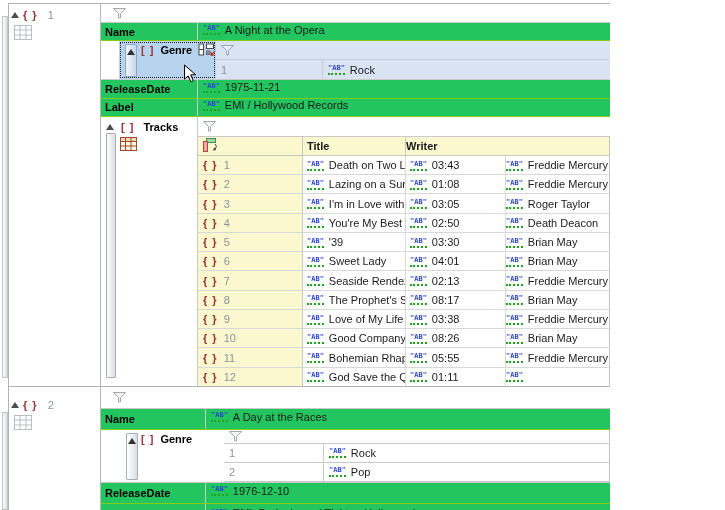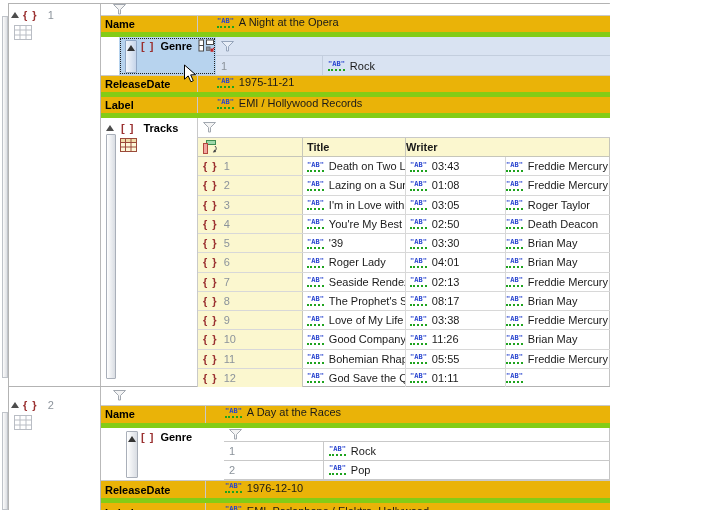--- a/index.html
+++ b/index.html
@@ -26,21 +26,21 @@
 
   .item{position:absolute;left:0;width:601px;display:flex;}
   #item1{top:0;height:382px;border-bottom:1px solid #b3b3b3;box-sizing:content-box;}
   #item2{top:383px;height:140px;}
 
   .leftpanel{width:92px;border-right:1px solid #b9b9b9;box-sizing:border-box;position:relative;background:#fff;}
   .lp-head{display:flex;align-items:center;gap:4px;padding:5px 0 0 2px;}
   .mainarea{width:509px;display:flex;flex-direction:column;}
 
   .frow{border-bottom:1px solid #c9c9c9;display:flex;align-items:center;background:#fff;}
-  .kv{display:flex;border-bottom:5px solid #84cc16;background:#eab308;gap:14px;}
+  .kv{display:flex;border-bottom:1px solid #84cc16;background:#22c55e;}
   .kv .label{width:97px;border-right:1px solid #c9c9c9;padding:0 0 0 4px;display:flex;align-items:center;}
   .kv .value{flex:1;padding:0 0 4px 5px;display:flex;align-items:center;overflow:hidden;white-space:nowrap;}
   #item2 .kv .label{width:105px;}
 
   
   .genreblock{display:flex;border-bottom:1px solid #c9c9c9;padding-left:18px;}
   .genrelabel{width:97px;position:relative;box-sizing:border-box;padding:3px 0 0 22px;}
   #item2 .genrelabel{width:105px;}
   .genrelabel.selected{background:#b7d3ee;outline:1px dotted #222;outline-offset:-2px;}
   .genresub{flex:1;display:flex;flex-direction:column;}
@@ -306,21 +306,21 @@
                   </div>
                 </div>
 
                 <div class="trow">
                   <div class="cell c-idx">
                     <span class="brace">{ }</span>
                     <span class="idx">6</span>
                   </div>
                   <div class="cell c-title">
                     <span class="ab">"AB"</span>
-                    <span>Roger Lady</span>
+                    <span>Sweet Lady</span>
                   </div>
                   <div class="cell c-dur">
                     <span class="ab">"AB"</span>
                     <span>04:01</span>
                   </div>
                   <div class="cell c-writer">
                     <span class="ab">"AB"</span>
                     <span>Brian May</span>
                   </div>
                 </div>
@@ -386,21 +386,21 @@
                   <div class="cell c-idx">
                     <span class="brace">{ }</span>
                     <span class="idx">10</span>
                   </div>
                   <div class="cell c-title">
                     <span class="ab">"AB"</span>
                     <span>Good Company</span>
                   </div>
                   <div class="cell c-dur">
                     <span class="ab">"AB"</span>
-                    <span>11:26</span>
+                    <span>08:26</span>
                   </div>
                   <div class="cell c-writer">
                     <span class="ab">"AB"</span>
                     <span>Brian May</span>
                   </div>
                 </div>
 
                 <div class="trow">
                   <div class="cell c-idx">
                     <span class="brace">{ }</span>

